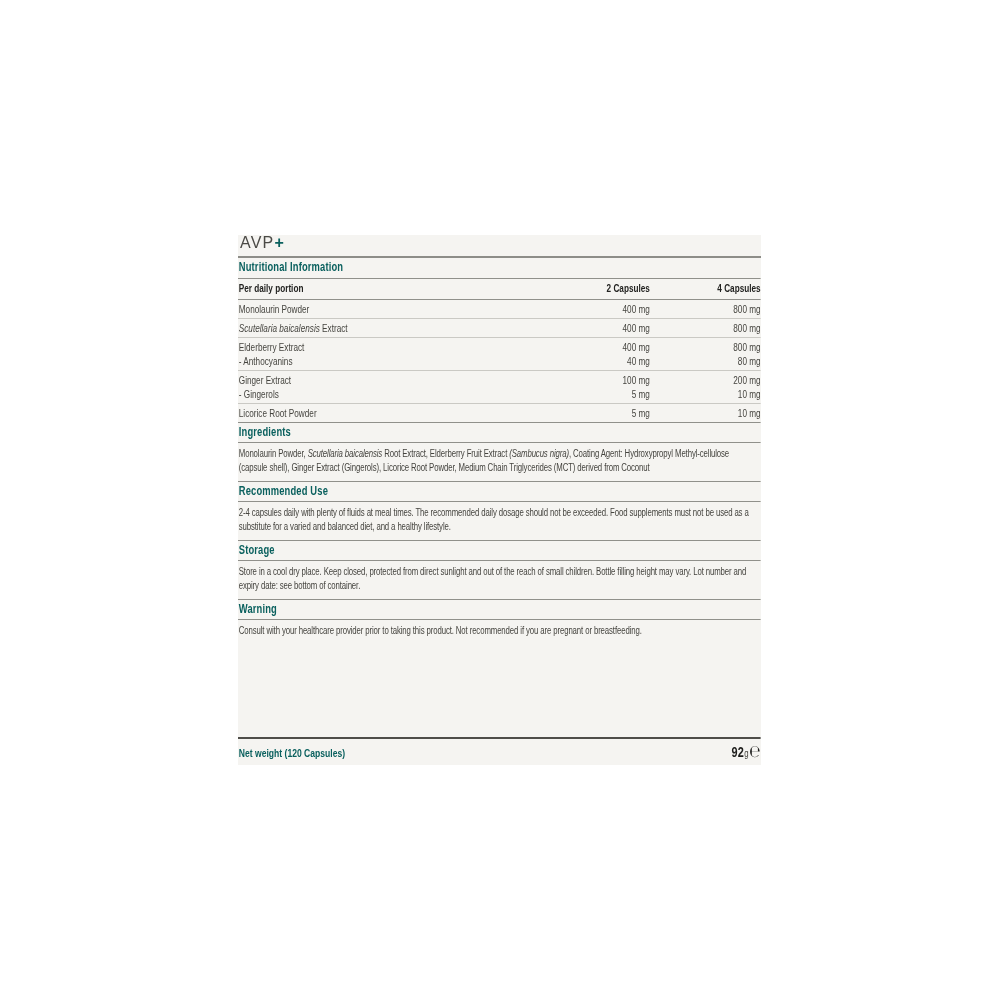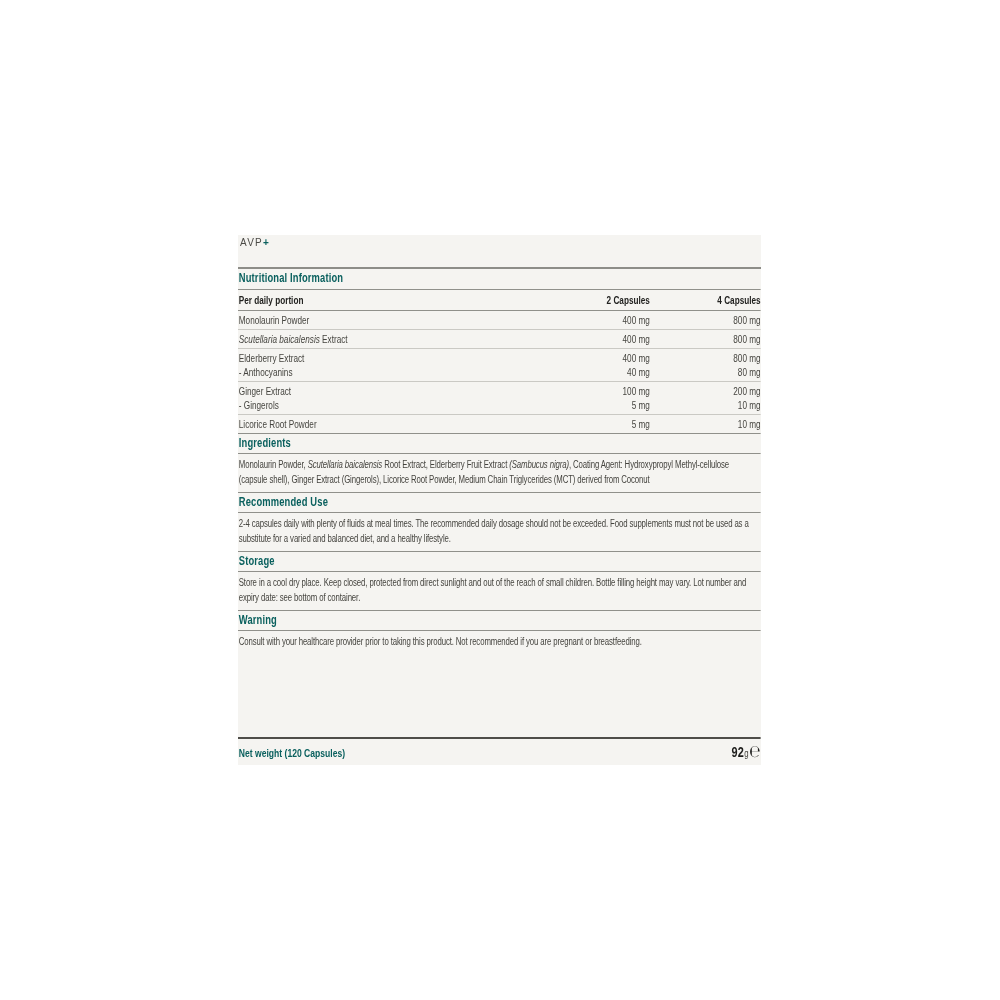--- a/index.html
+++ b/index.html
@@ -1,21 +1,21 @@
 <!DOCTYPE html>
 <html><head>
 <meta charset="utf-8">
 <style>
   html,body{margin:0;padding:0;background:#ffffff;}
   .page{position:relative;width:1000px;height:1000px;background:#ffffff;font-family:"Liberation Sans",sans-serif;}
   .label-panel{
     position:absolute;left:238px;top:235px;width:523px;height:530px;
     background:#f5f4f1;display:flex;flex-direction:column;overflow:hidden;
   }
-  .brand-row{padding:1px 1px 16px 2px;line-height:14px;height:15px;font-size:10px;
+  .brand-row{padding:1px 1px 4px 2px;line-height:14px;height:15px;font-size:16px;
     letter-spacing:1.2px;color:#4b4a46;font-weight:400;}
   .brand-row .plus{color:#0a605e;font-weight:700;letter-spacing:0;}
   .rule{border-top:1.5px solid #90908b;height:0;margin-top:3px;}
   .rule.after-brand{margin-top:1px;border-top:2px solid #8d8d88;}
   .rule.no-gap{margin-top:0;}
   .rule.gap4{margin-top:4px;}
   .rule.gap5{margin-top:5px;}
   .rule-dark{border-top:2px solid #4e4d49;height:0;}
   
   .cond{

